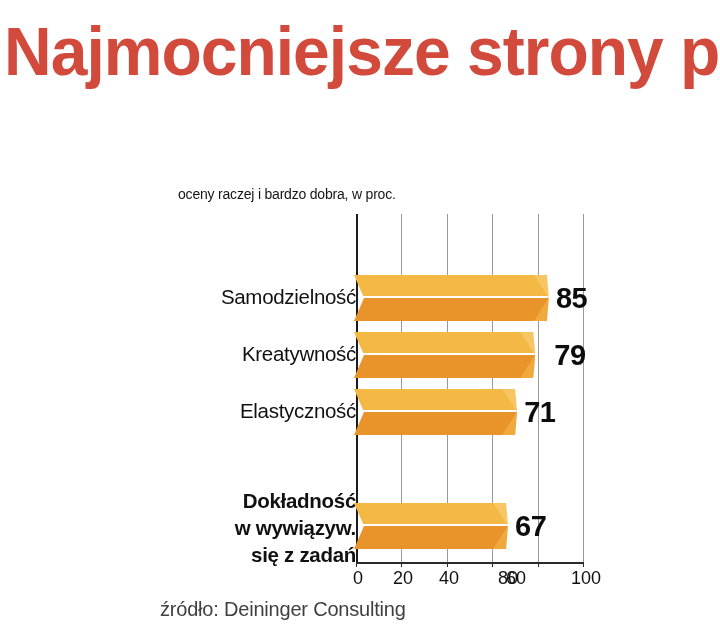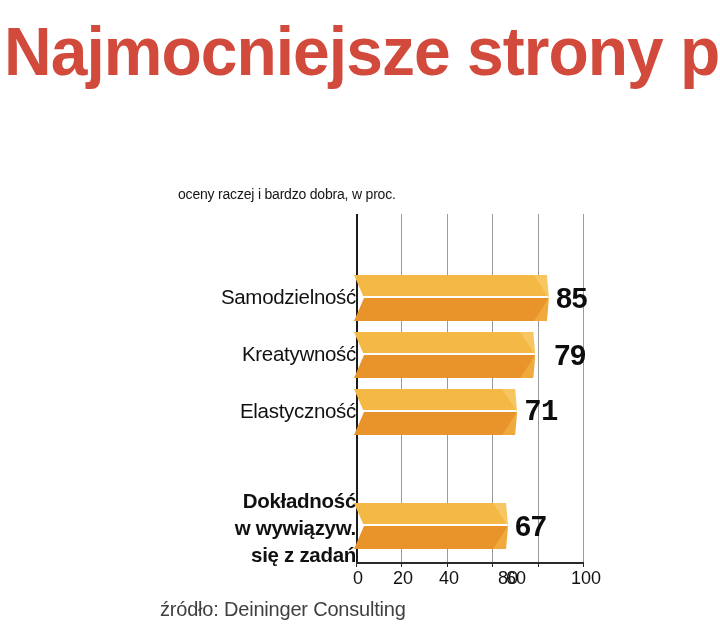--- a/index.html
+++ b/index.html
@@ -211,21 +211,21 @@
     </div>
     <div class="value" id="val-2" style="left: 542.33px; margin-left: 12px;">79</div>
   </div>
 
   <div class="row" style="top:171px">
     <div class="cat-label one-line">Elastyczność</div>
     <div class="bar" id="bar-3" style="width: 163.17px;">
       <div class="face"></div>
       <div class="tip-hi"></div>
     </div>
-    <div class="value" id="val-3" style="left: 524.17px; font-family: Liberation Mono, monospace;">71</div>
+    <div class="value" id="val-3" style="left: 524.17px;">71</div>
   </div>
 
 
   <div class="row" style="top:285px">
     <div class="cat-label three-line">Dokładność
 w wywiązyw.
 się z zadań</div>
     <div class="bar" id="bar-5" style="width: 154.09px;">
       <div class="face"></div>
       <div class="tip-hi"></div>

